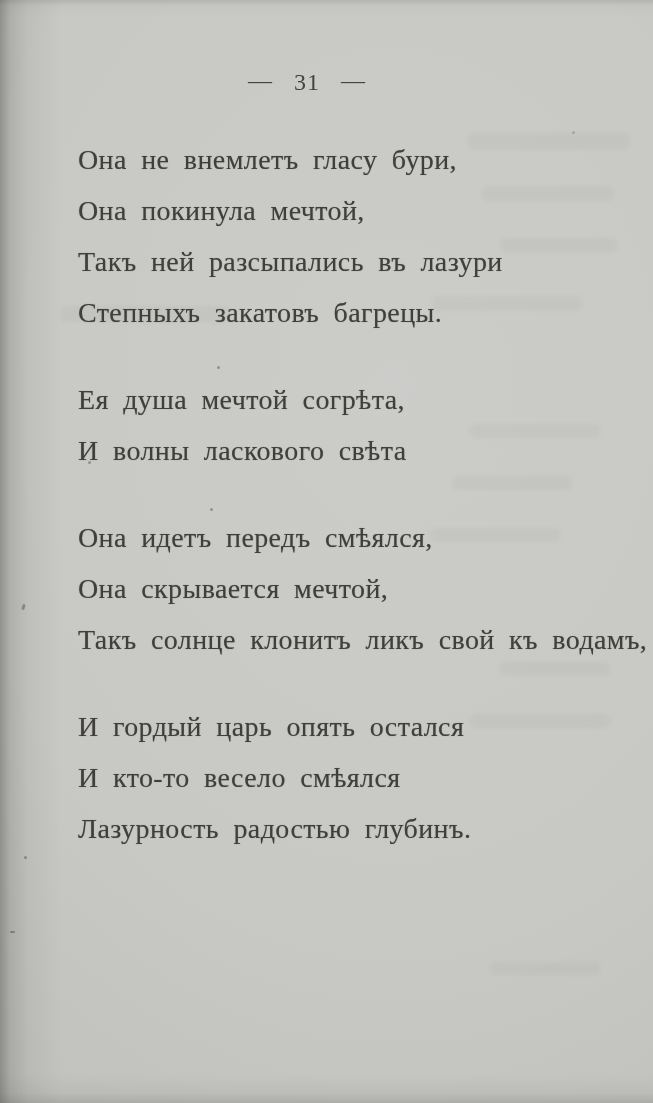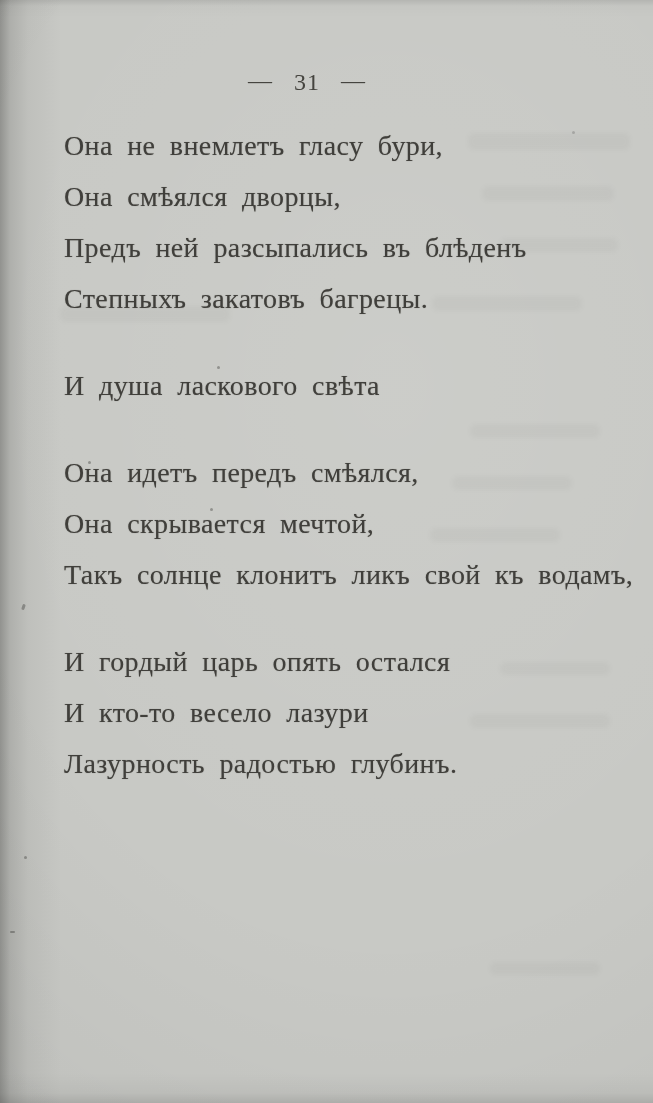--- a/index.html
+++ b/index.html
@@ -47,21 +47,21 @@
     left: 62px;
     top: 118px;
     width: 575px;
     color: #403f3b;
     font-size: 28px;
     line-height: 51px;
     letter-spacing: 0.4px;
     word-spacing: 7px;
     text-shadow: 0 0 1px rgba(62,61,56,0.45);
   }
-  .stanza { margin: 2px; }
+  .stanza { margin: 16px; }
   .stanza + .stanza { margin-top: 36px; }
   .line {
     height: 51px;
     white-space: nowrap;
   }
   
   .ghost {
     position: absolute;
     background: #6a6a66;
     opacity: 0.055;
@@ -105,35 +105,36 @@
   <div class="page-header">
     <span class="dash">—</span>
     <span>31</span>
     <span class="dash">—</span>
   </div>
 
   <div class="poem">
 
     <div class="stanza">
       <div class="line">Она не внемлетъ гласу бури,</div>
-      <div class="line">Она смѣялся дворцы,</div>
-      <div class="line">Предъ ней разсыпались въ блѣденъ</div>
+      <div class="line">Она покинула мечтой,</div>
+      <div class="line">Такъ ней разсыпались въ лазури</div>
       <div class="line">Степныхъ закатовъ багрецы.</div>
     </div>
 
     <div class="stanza">
-      <div class="line">И душа ласкового свѣта</div>
+      <div class="line">Ея душа мечтой согрѣта,</div>
+      <div class="line">И волны ласкового свѣта</div>
     </div>
 
     <div class="stanza">
       <div class="line">Она идетъ передъ смѣялся,</div>
       <div class="line">Она скрывается мечтой,</div>
       <div class="line">Такъ солнце клонитъ ликъ свой къ водамъ,</div>
     </div>
 
     <div class="stanza">
       <div class="line">И гордый царь опять остался</div>
-      <div class="line">И кто-то весело лазури</div>
+      <div class="line">И кто-то весело смѣялся</div>
       <div class="line">Лазурность радостью глубинъ.</div>
     </div>
 
   </div>
 </div>
 
 </body></html>

